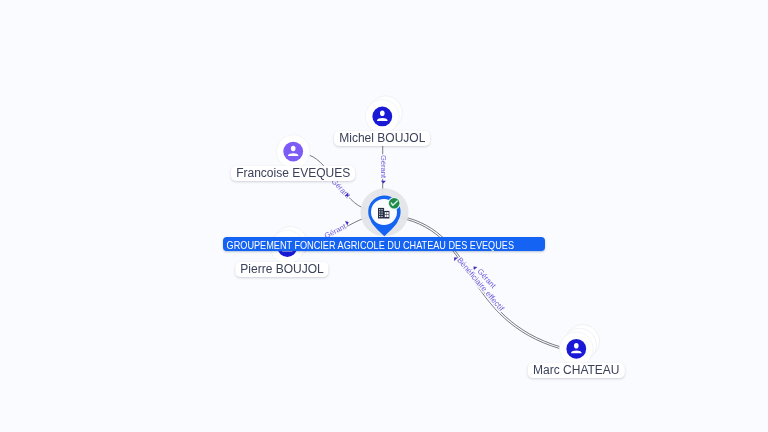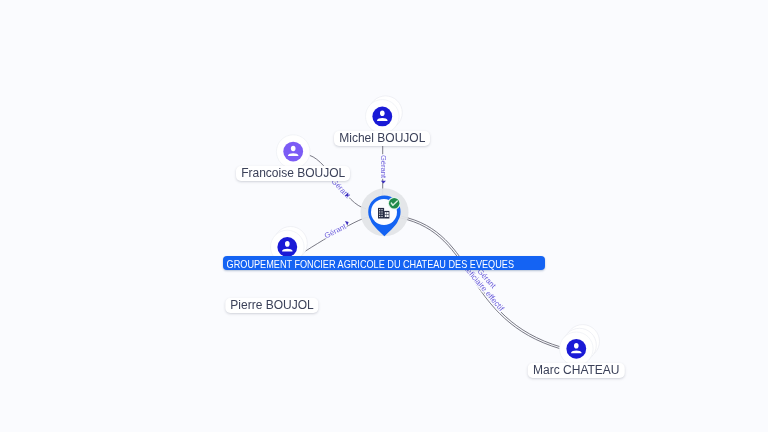--- a/index.html
+++ b/index.html
@@ -7,21 +7,21 @@
   body{width:768px;height:432px;background:#fafbfe;overflow:hidden;
        font-family:"Liberation Sans",sans-serif;-webkit-font-smoothing:antialiased;}
   #stage{position:relative;width:768px;height:432px;background:#fafbfe;}
   svg.layer{position:absolute;left:0;top:0;width:768px;height:432px;overflow:visible;}
   .chip{position:absolute;background:#fff;border-radius:5px;
         box-shadow:0 1px 2.5px rgba(60,64,85,.22);
         color:#3b4159;font-size:12px;white-space:nowrap;
         padding:0 5px;height:15px;line-height:15px;transform:translateX(-50%);}
   .mainchip{position:absolute;background:#1463f3;border-radius:4px;
         color:#fff;white-space:nowrap;height:14px;line-height:14px;width:322px;
-        box-shadow:0 1px 2px rgba(20,60,120,.3);transform:translateX(-50%);overflow:hidden;margin-top:19px;}
+        box-shadow:0 1px 2px rgba(20,60,120,.3);transform:translateX(-50%);overflow:hidden;}
   .mainchip > span{display:inline-block;font-size:10.6px;transform:scaleX(0.862);
         transform-origin:left center;padding-left:4.2px;}
 </style>
 </head>
 <body>
 
 <div id="stage">
 
   <svg class="layer" id="edges" viewBox="0 0 768 432">
     <g fill="none" stroke="#62626f" stroke-width="0.85">
@@ -119,18 +119,18 @@
       <text x="335.2" y="231" dy="2.6" transform="rotate(-26.7 335.2 231)" text-anchor="middle" font-family="&quot;Liberation Sans&quot;, sans-serif" font-size="7.6" fill="#6b5ddb" stroke="#fafbfe" stroke-width="2.6" paint-order="stroke" stroke-linejoin="round">Gérant</text>
       <path d="M -2.55 -2.75 L 2.55 -2.75 L 0 0 Z" transform="translate(348.6 222) rotate(-116.7)" fill="#3e32bd"></path>
       <text x="484.5" y="280.4" dy="-0.4" transform="rotate(47.5 484.5 280.4)" text-anchor="middle" font-family="&quot;Liberation Sans&quot;, sans-serif" font-size="7.6" fill="#6b5ddb" stroke="#fafbfe" stroke-width="2.6" paint-order="stroke" stroke-linejoin="round">Gérant</text>
       <path d="M -2.55 -2.75 L 2.55 -2.75 L 0 0 Z" transform="translate(473.6 266.6) rotate(137.5)" fill="#3e32bd"></path>
       <text x="478.2" y="286.2" dy="-0.4" transform="rotate(49.6 478.2 286.2)" text-anchor="middle" font-family="&quot;Liberation Sans&quot;, sans-serif" font-size="8" fill="#6b5ddb" stroke="#fafbfe" stroke-width="2.6" paint-order="stroke" stroke-linejoin="round">Bénéficiaire effectif</text>
       <path d="M -2.55 -2.75 L 2.55 -2.75 L 0 0 Z" transform="translate(454.2 257.2) rotate(139.6)" fill="#3e32bd"></path>
     </svg>
 
   <div id="chips-layer">
       <div class="chip" style="left: 382.3px; top: 131px;">Michel BOUJOL</div>
-      <div class="chip" style="left: 293.2px; top: 166.2px;">Francoise BOUJOL</div>
-      <div class="chip" style="left: 272px; top: 261.6px; margin-top: 36px;">Pierre BOUJOL</div>
+      <div class="chip" style="left: 293.2px; top: 166.2px;">Francoise EVEQUES</div>
+      <div class="chip" style="left: 282px; top: 261.6px;">Pierre BOUJOL</div>
       <div class="chip" style="left: 576.3px; top: 363.4px;">Marc CHATEAU</div>
       <div class="mainchip" style="left: 384px; top: 236.5px;"><span>GROUPEMENT FONCIER AGRICOLE DU CHATEAU DES EVEQUES</span></div>
     </div>
 </div>
 
 </body></html>

